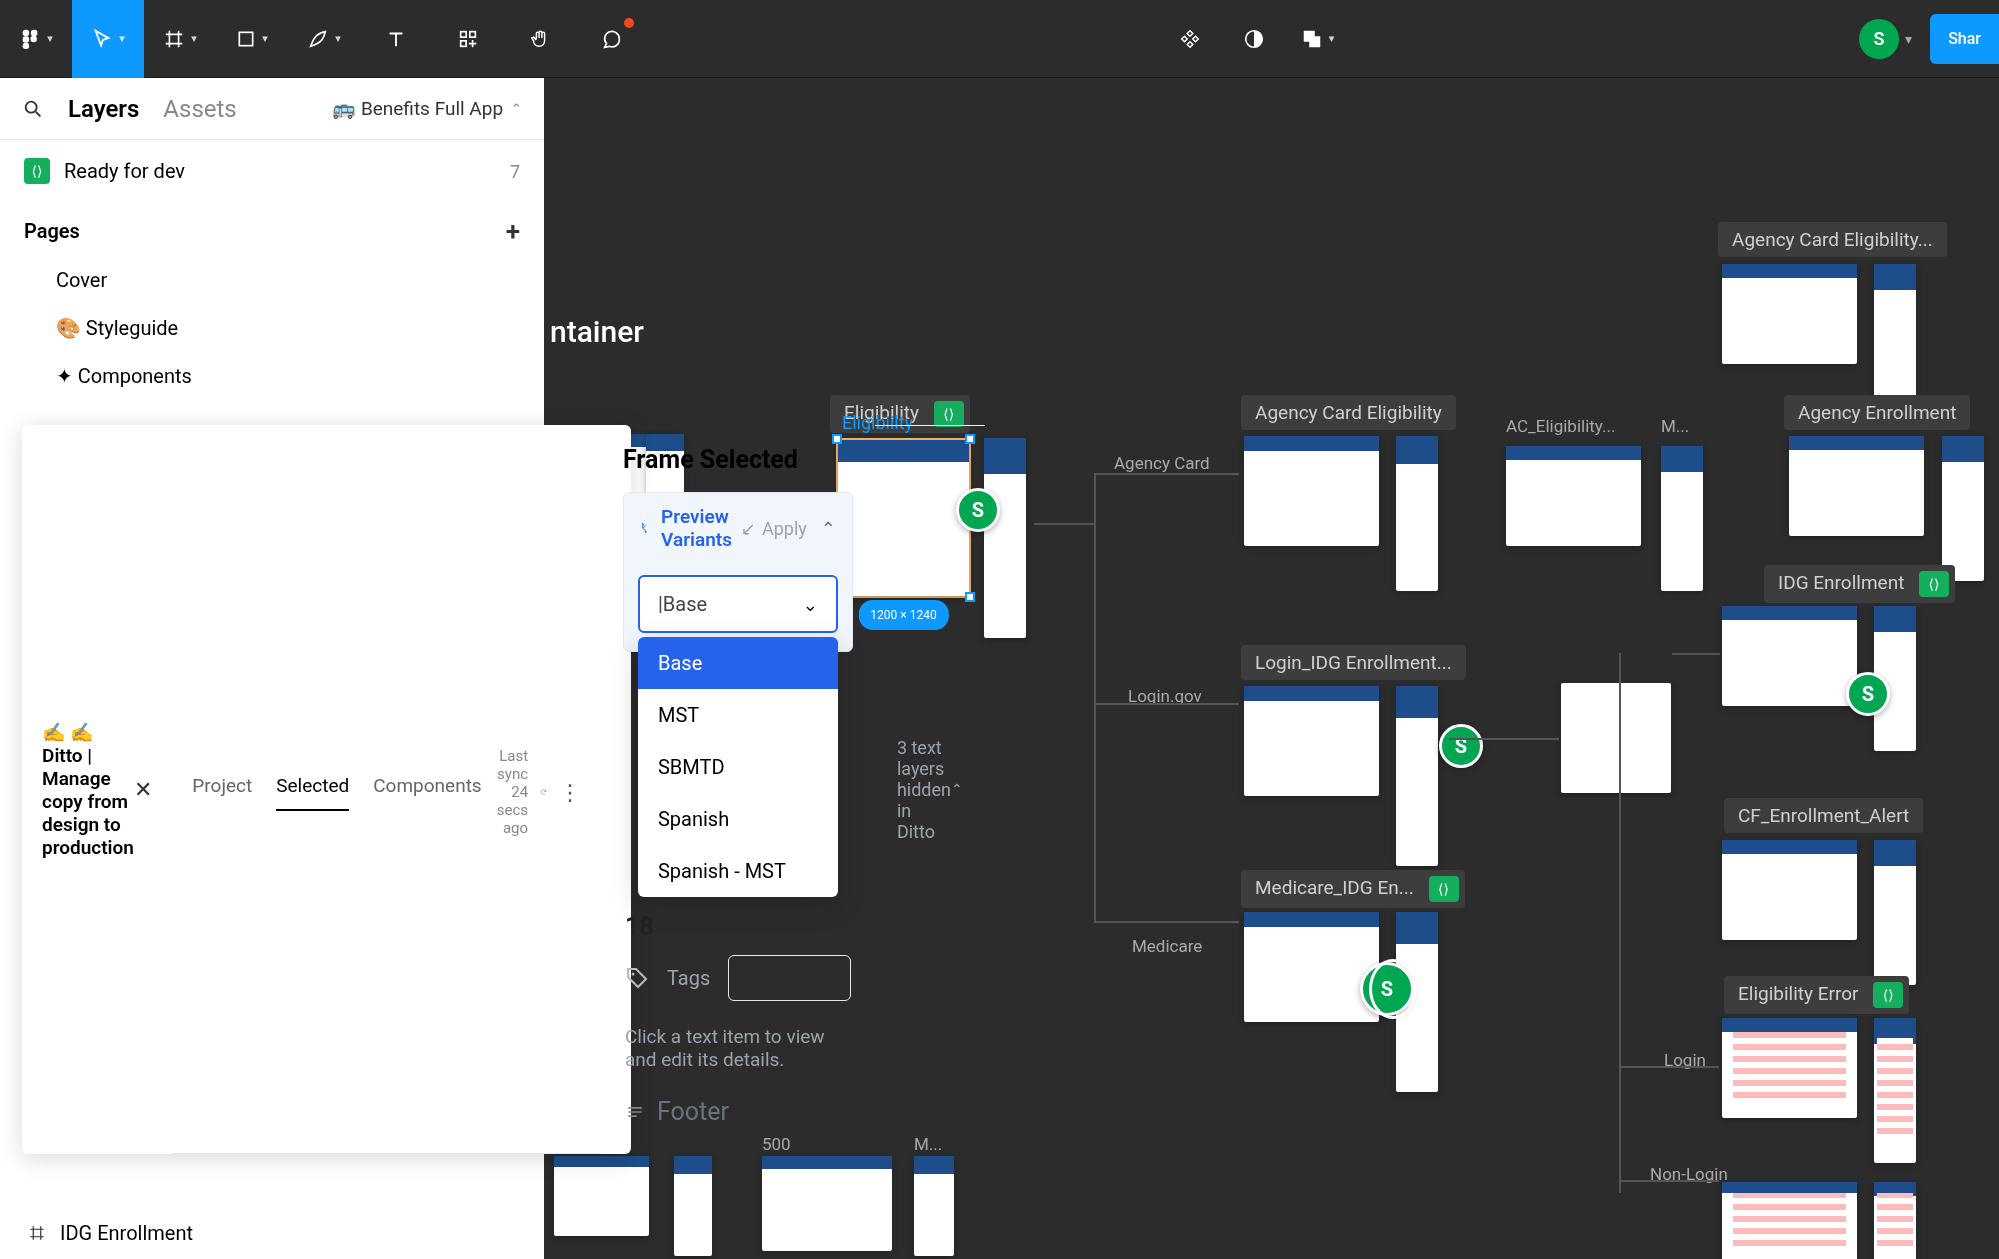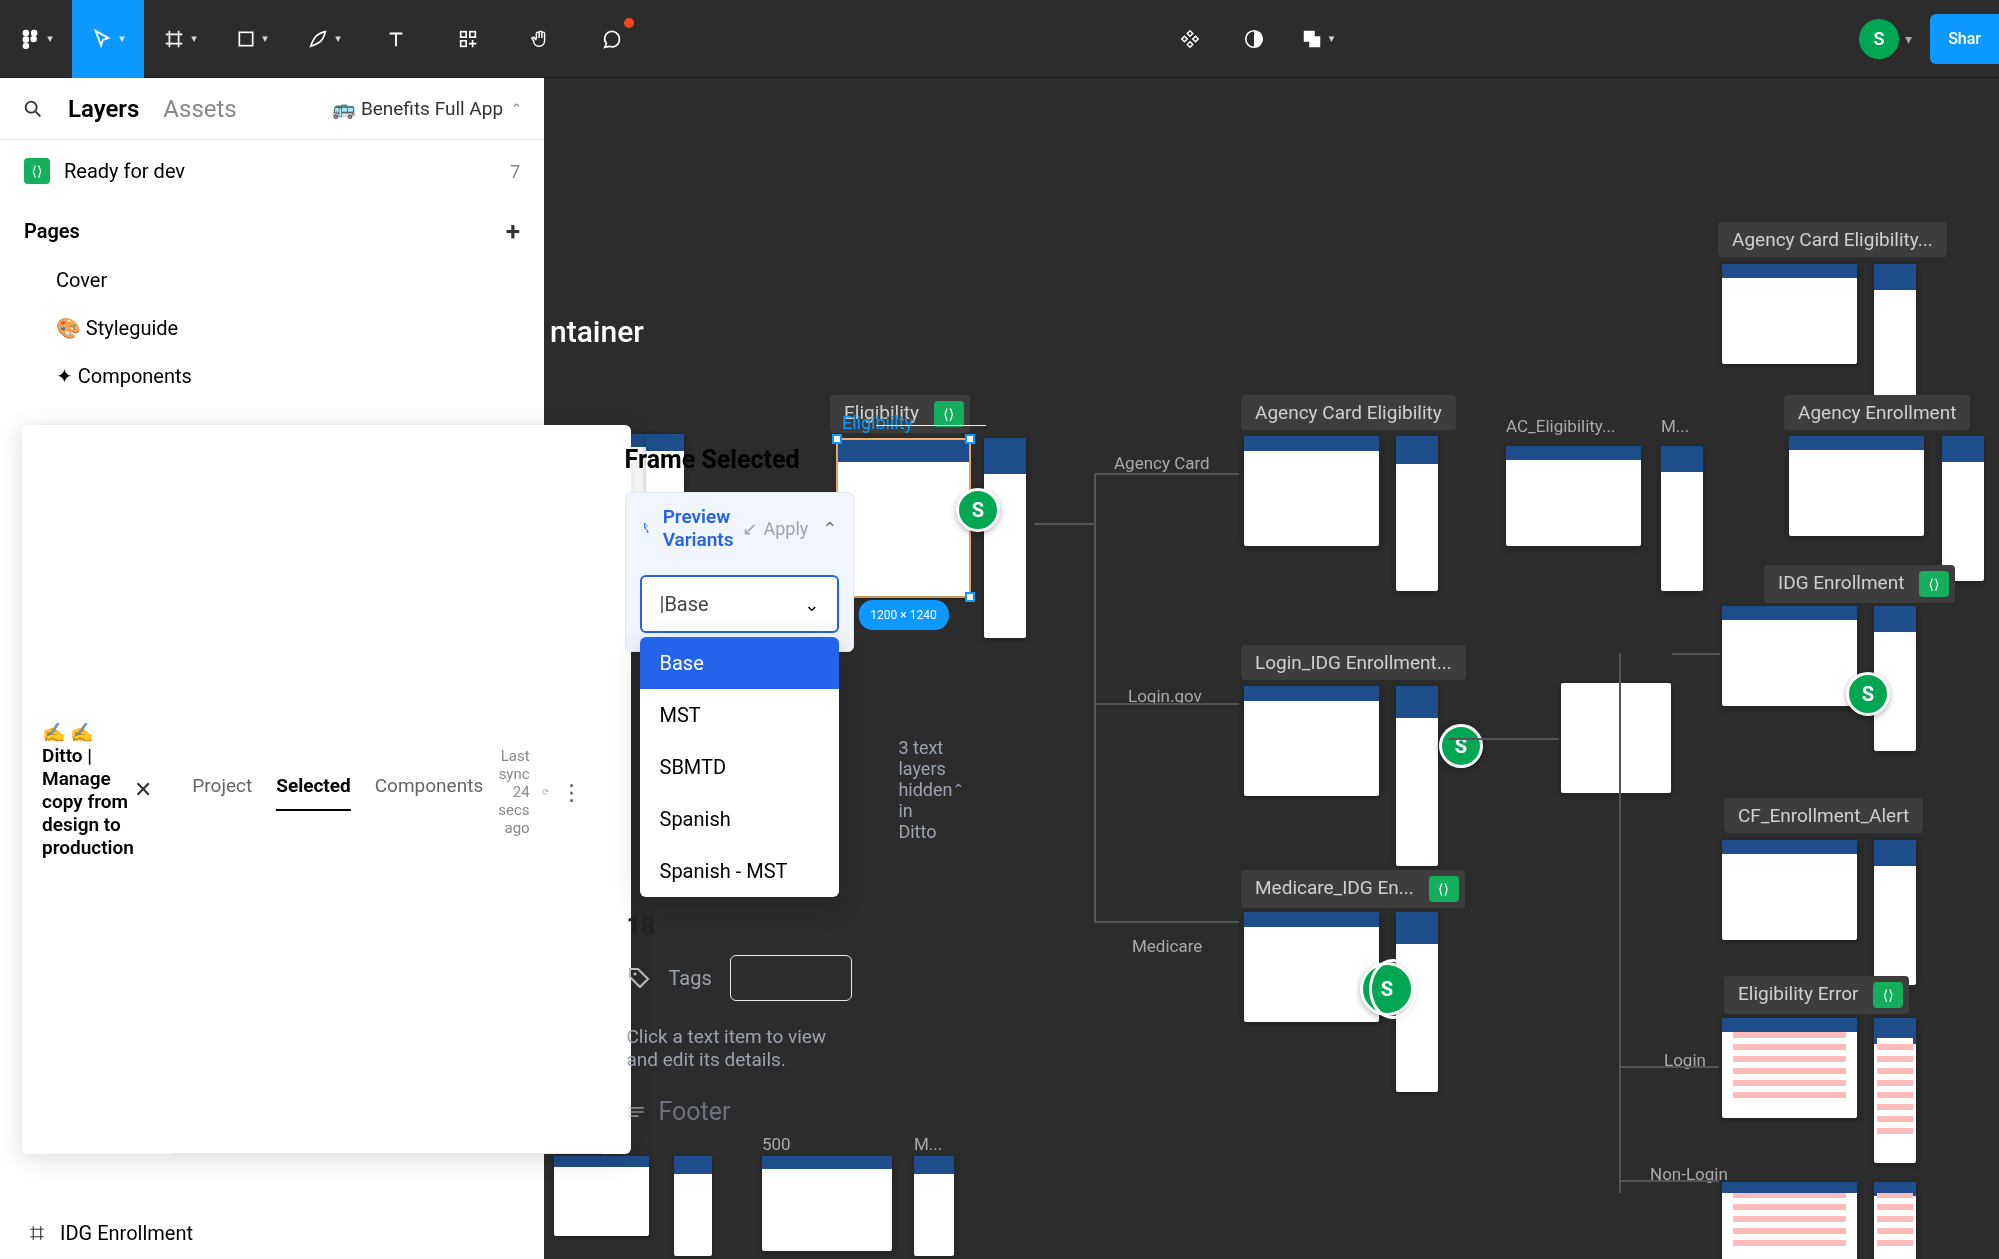--- a/index.html
+++ b/index.html
@@ -39,21 +39,21 @@
 .lp-page-item { padding: 12px 24px 12px 56px; font-size:20px; cursor:pointer; display:flex; align-items:center; gap:10px; }
 
 
 .ditto-panel { position:absolute; top: 425px; left: 22px; width: 609px; background:#fff; border-radius:6px; box-shadow: 0 4px 24px rgba(0,0,0,.15); z-index: 50; display:flex; flex-direction:row; }
 .dp-header { display:flex; align-items:center; justify-content:space-between; padding:14px 20px; }
 .dp-title { font-size:19px; font-weight:600; display:flex; align-items:center; gap:10px; }
 .dp-close { font-size:22px; cursor:pointer; color:#333; }
 .dp-tabs { display:flex; align-items:center; justify-content:space-between; padding: 6px 20px 0; border-bottom:1px solid #e6e6e6; }
 .dp-tablist { display:flex; gap:24px; }
 .dp-tab { padding-bottom:12px; font-size:19px; color:#666; cursor:pointer; }
-.dp-tab.active { color:#000; font-weight:700; border-bottom:2px solid #000; }
+.dp-tab.active { color:#000; font-weight:400; border-bottom:2px solid #000; }
 .dp-sync { display:flex; align-items:center; gap:12px; color:#888; font-size:15px; text-align:right; }
 .dp-sync-icon { width:22px; height:22px; }
 .dp-more { font-size:22px; color:#555; cursor:pointer; }
 
 .dp-body { padding: 20px 22px; }
 .dp-h1 { font-size:25px; font-weight:700; margin-bottom:18px; }
 .dp-preview { border:1px solid #e2e8f0; background:#f1f6fd; border-radius:6px; }
 .dp-preview-hdr { display:flex; align-items:center; justify-content:space-between; padding:12px 16px; cursor:pointer; }
 .dp-preview-left { display:flex; align-items:center; gap:10px; color:#2563eb; font-weight:600; font-size:19px; }
 .dp-preview-right { display:flex; align-items:center; gap:14px; color:#6b7280; font-size:18px; }

